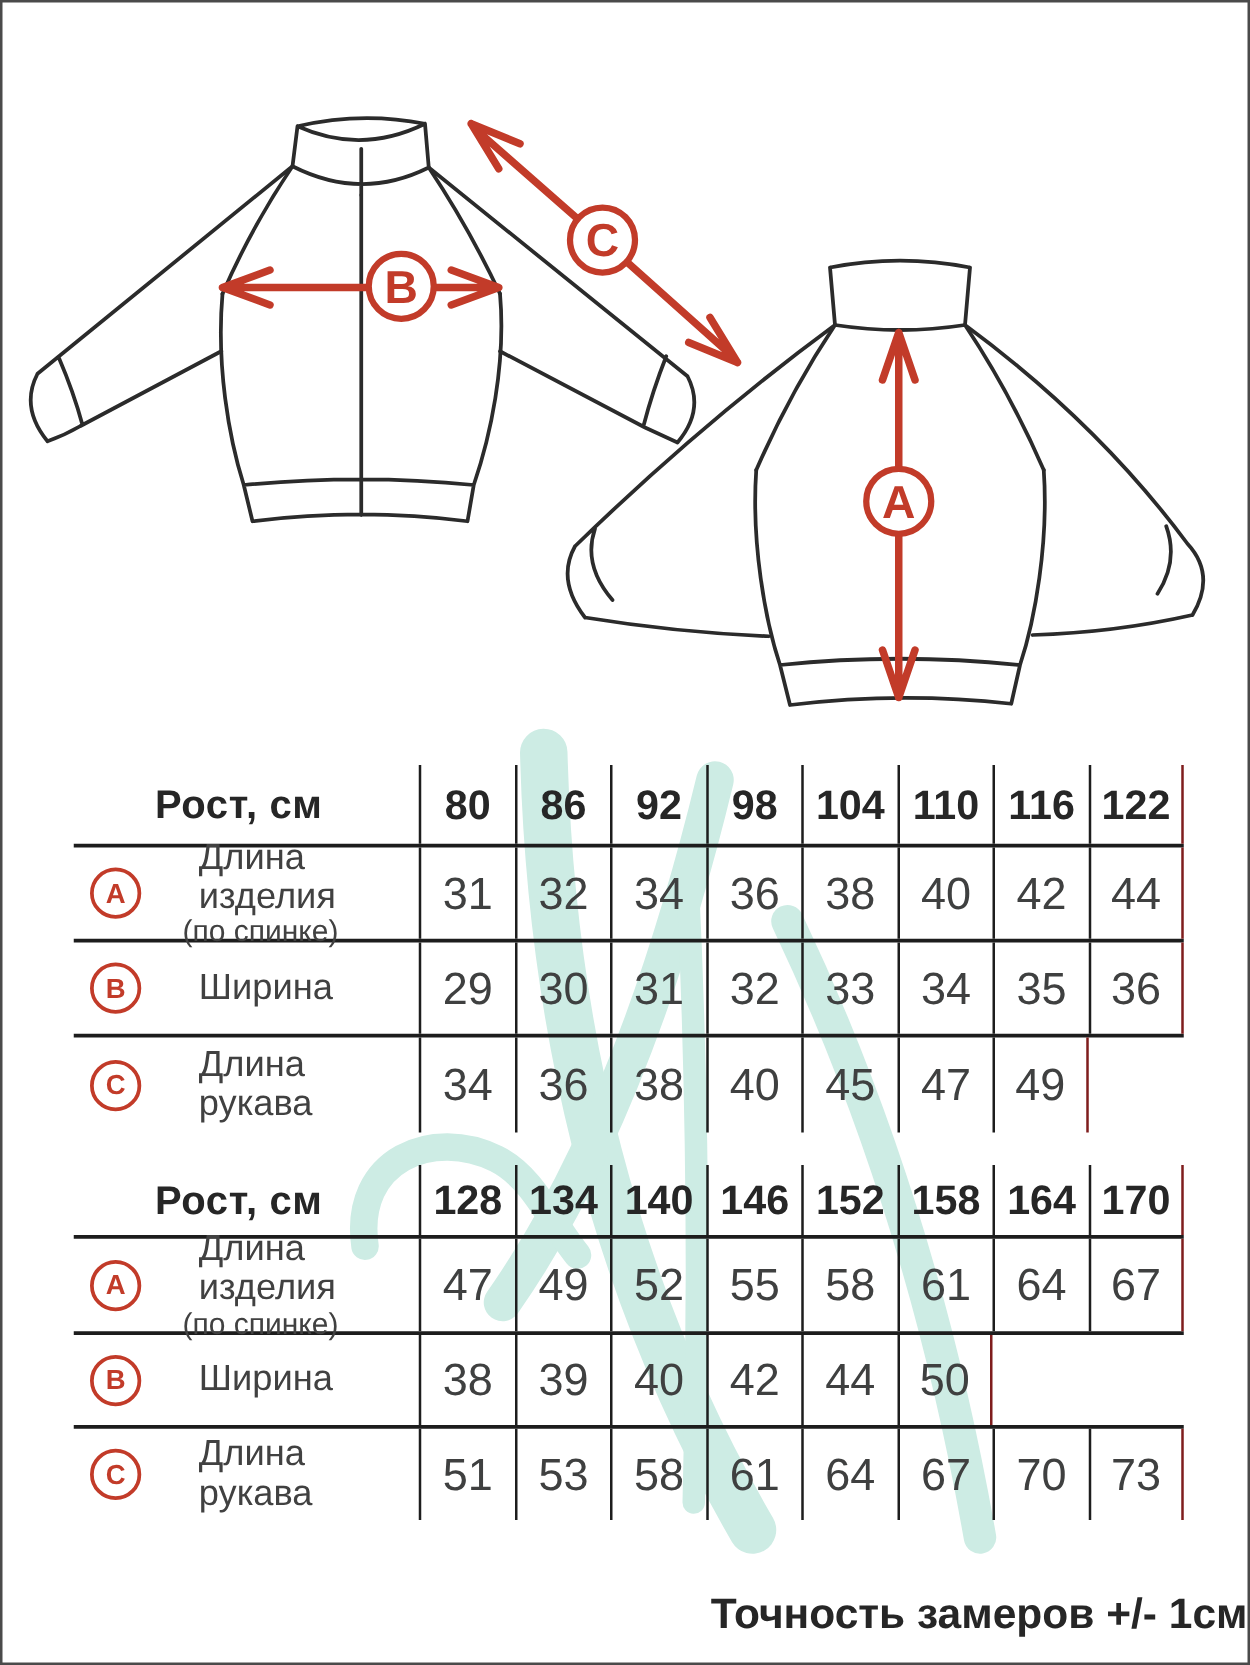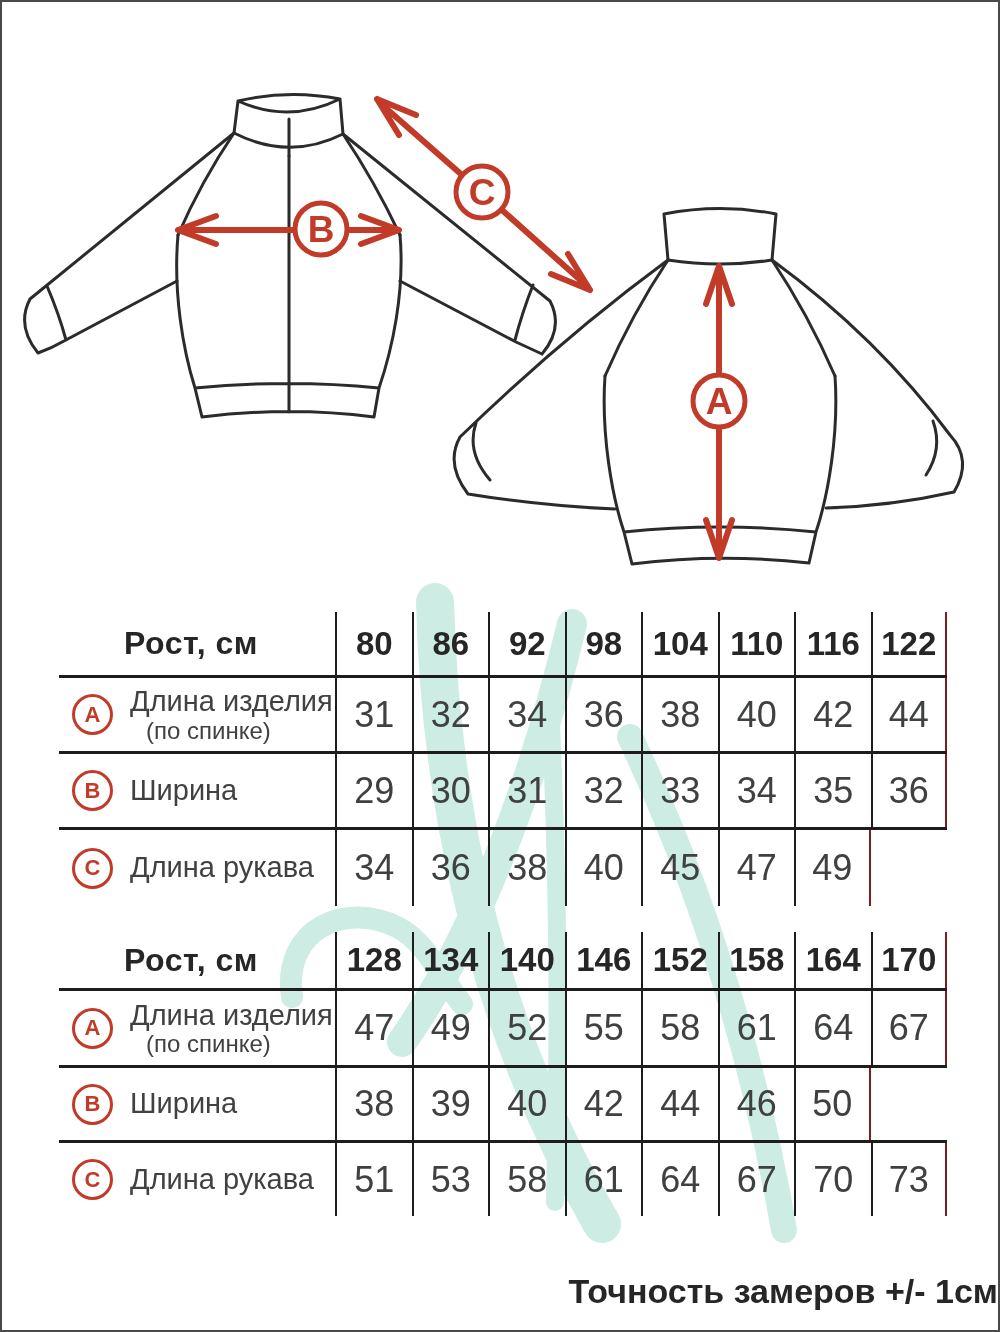--- a/index.html
+++ b/index.html
@@ -39,21 +39,21 @@
   .vcell.szhead{font-weight:bold;font-size:33px;color:#262626;}
   .rost{font-weight:bold;font-size:32px;color:#262626;padding-left:65px;letter-spacing:0.5px;}
   .lettercirc{
     width:35px;height:35px;flex:none;
     margin-left:13px;
     border:3.5px solid #c23b29;border-radius:50%;
     display:flex;align-items:center;justify-content:center;
     color:#c23b29;font-weight:bold;font-size:22px;
   }
   .labwrap{margin-left:17px;color:#414141;}
-  .lab{font-size:29px;line-height:1.08;}
+  .lab{font-size:29px;line-height:1.08;margin-left:29px;}
   .sublab{font-size:24px;line-height:1.05;margin-left:16px;}
   .footnote{
     position:absolute;left:0;top:1270px;width:100%;z-index:3;
     text-align:right;font-weight:bold;font-size:34px;color:#262626;
   }
 </style>
 </head>
 <body>
 
 <div class="page">
@@ -205,21 +205,20 @@
         <span class="lettercirc">B</span>
         <span class="labwrap">
             <div class="lab">Ширина</div>
           </span>
       </div>
       <div class="vcell">38</div>
       <div class="vcell">39</div>
       <div class="vcell">40</div>
       <div class="vcell">42</div>
       <div class="vcell">44</div>
-      <div class="vcell">46</div>
       <div class="vcell last">50</div>
     </div>
     <div class="trow" style="height:73px;">
       <div class="lcell">
         <span class="lettercirc">C</span>
         <span class="labwrap">
             <div class="lab">Длина рукава</div>
           </span>
       </div>
       <div class="vcell">51</div>

